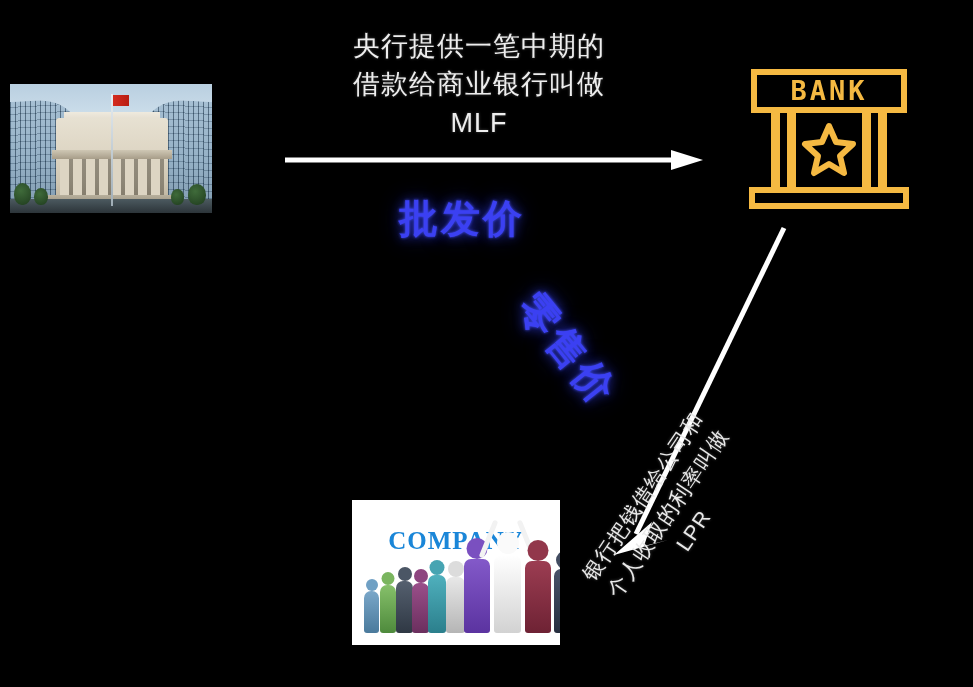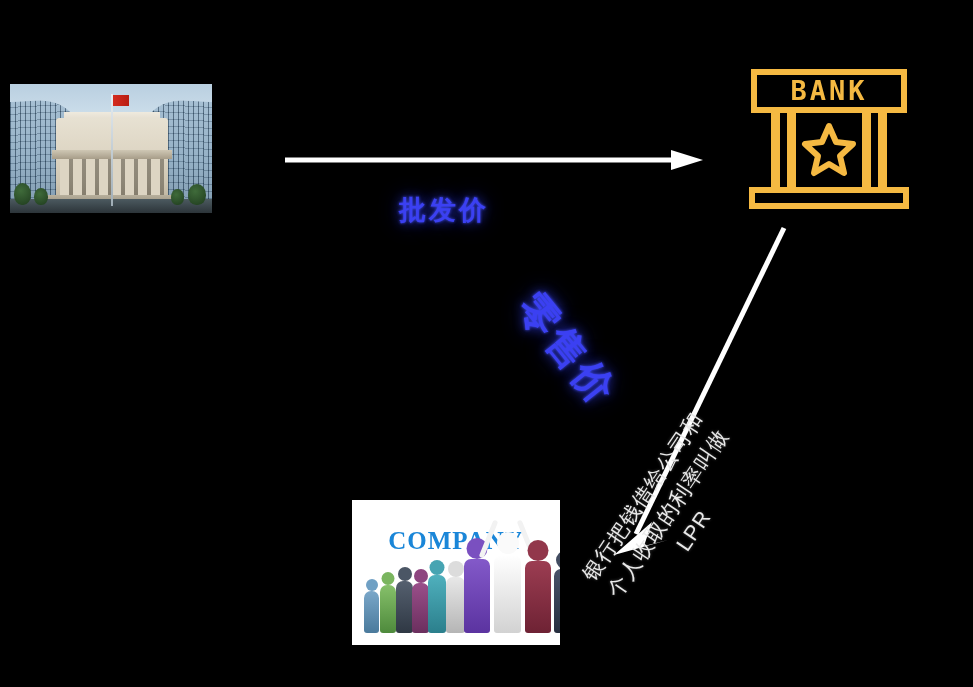--- a/index.html
+++ b/index.html
@@ -167,21 +167,21 @@
     line-height: 1.42;
     letter-spacing: 1px;
     text-shadow: 0 0 3px rgba(255,255,255,.28);
   }
   .topcaption .ln { display: block; }
 
   .wholesale {
     position: absolute;
     left: 399px;
     top: 192px;
-    font-size: 27px;
+    font-size: 39px;
     font-weight: 700;
     letter-spacing: 3px;
     color: #3b40f2;
     text-shadow:
       0 0 3px rgba(70,80,255,.95),
       0 0 11px rgba(50,60,230,.75),
       0 0 22px rgba(40,50,210,.5);
   }
 
   .retail {
@@ -233,20 +233,25 @@
     <div class="pboc-plinth"></div>
     <div class="pboc-ground"></div>
     <div class="pboc-pole"></div>
     <div class="pboc-flag"></div>
     <div class="pboc-tree" style="left:4px;  width:17px; height:22px;"></div>
     <div class="pboc-tree" style="left:24px; width:14px; height:17px;"></div>
     <div class="pboc-tree" style="right:6px; width:18px; height:21px;"></div>
     <div class="pboc-tree" style="right:28px;width:13px; height:16px;"></div>
   </div>
 
+  <div class="topcaption">
+    <span class="ln">央行提供一笔中期的</span>
+    <span class="ln">借款给商业银行叫做</span>
+    <span class="ln">MLF</span>
+  </div>
 
   <svg class="arrow-h" viewBox="0 0 418 20">
     <line x1="0" y1="10" x2="390" y2="10" stroke="#FFFFFF" stroke-width="5"></line>
     <polygon points="386,0 418,10 386,20" fill="#FFFFFF"></polygon>
   </svg>
 
   <div class="wholesale">批发价</div>
 
   <svg class="bank-icon" viewBox="0 0 162 142">
 

